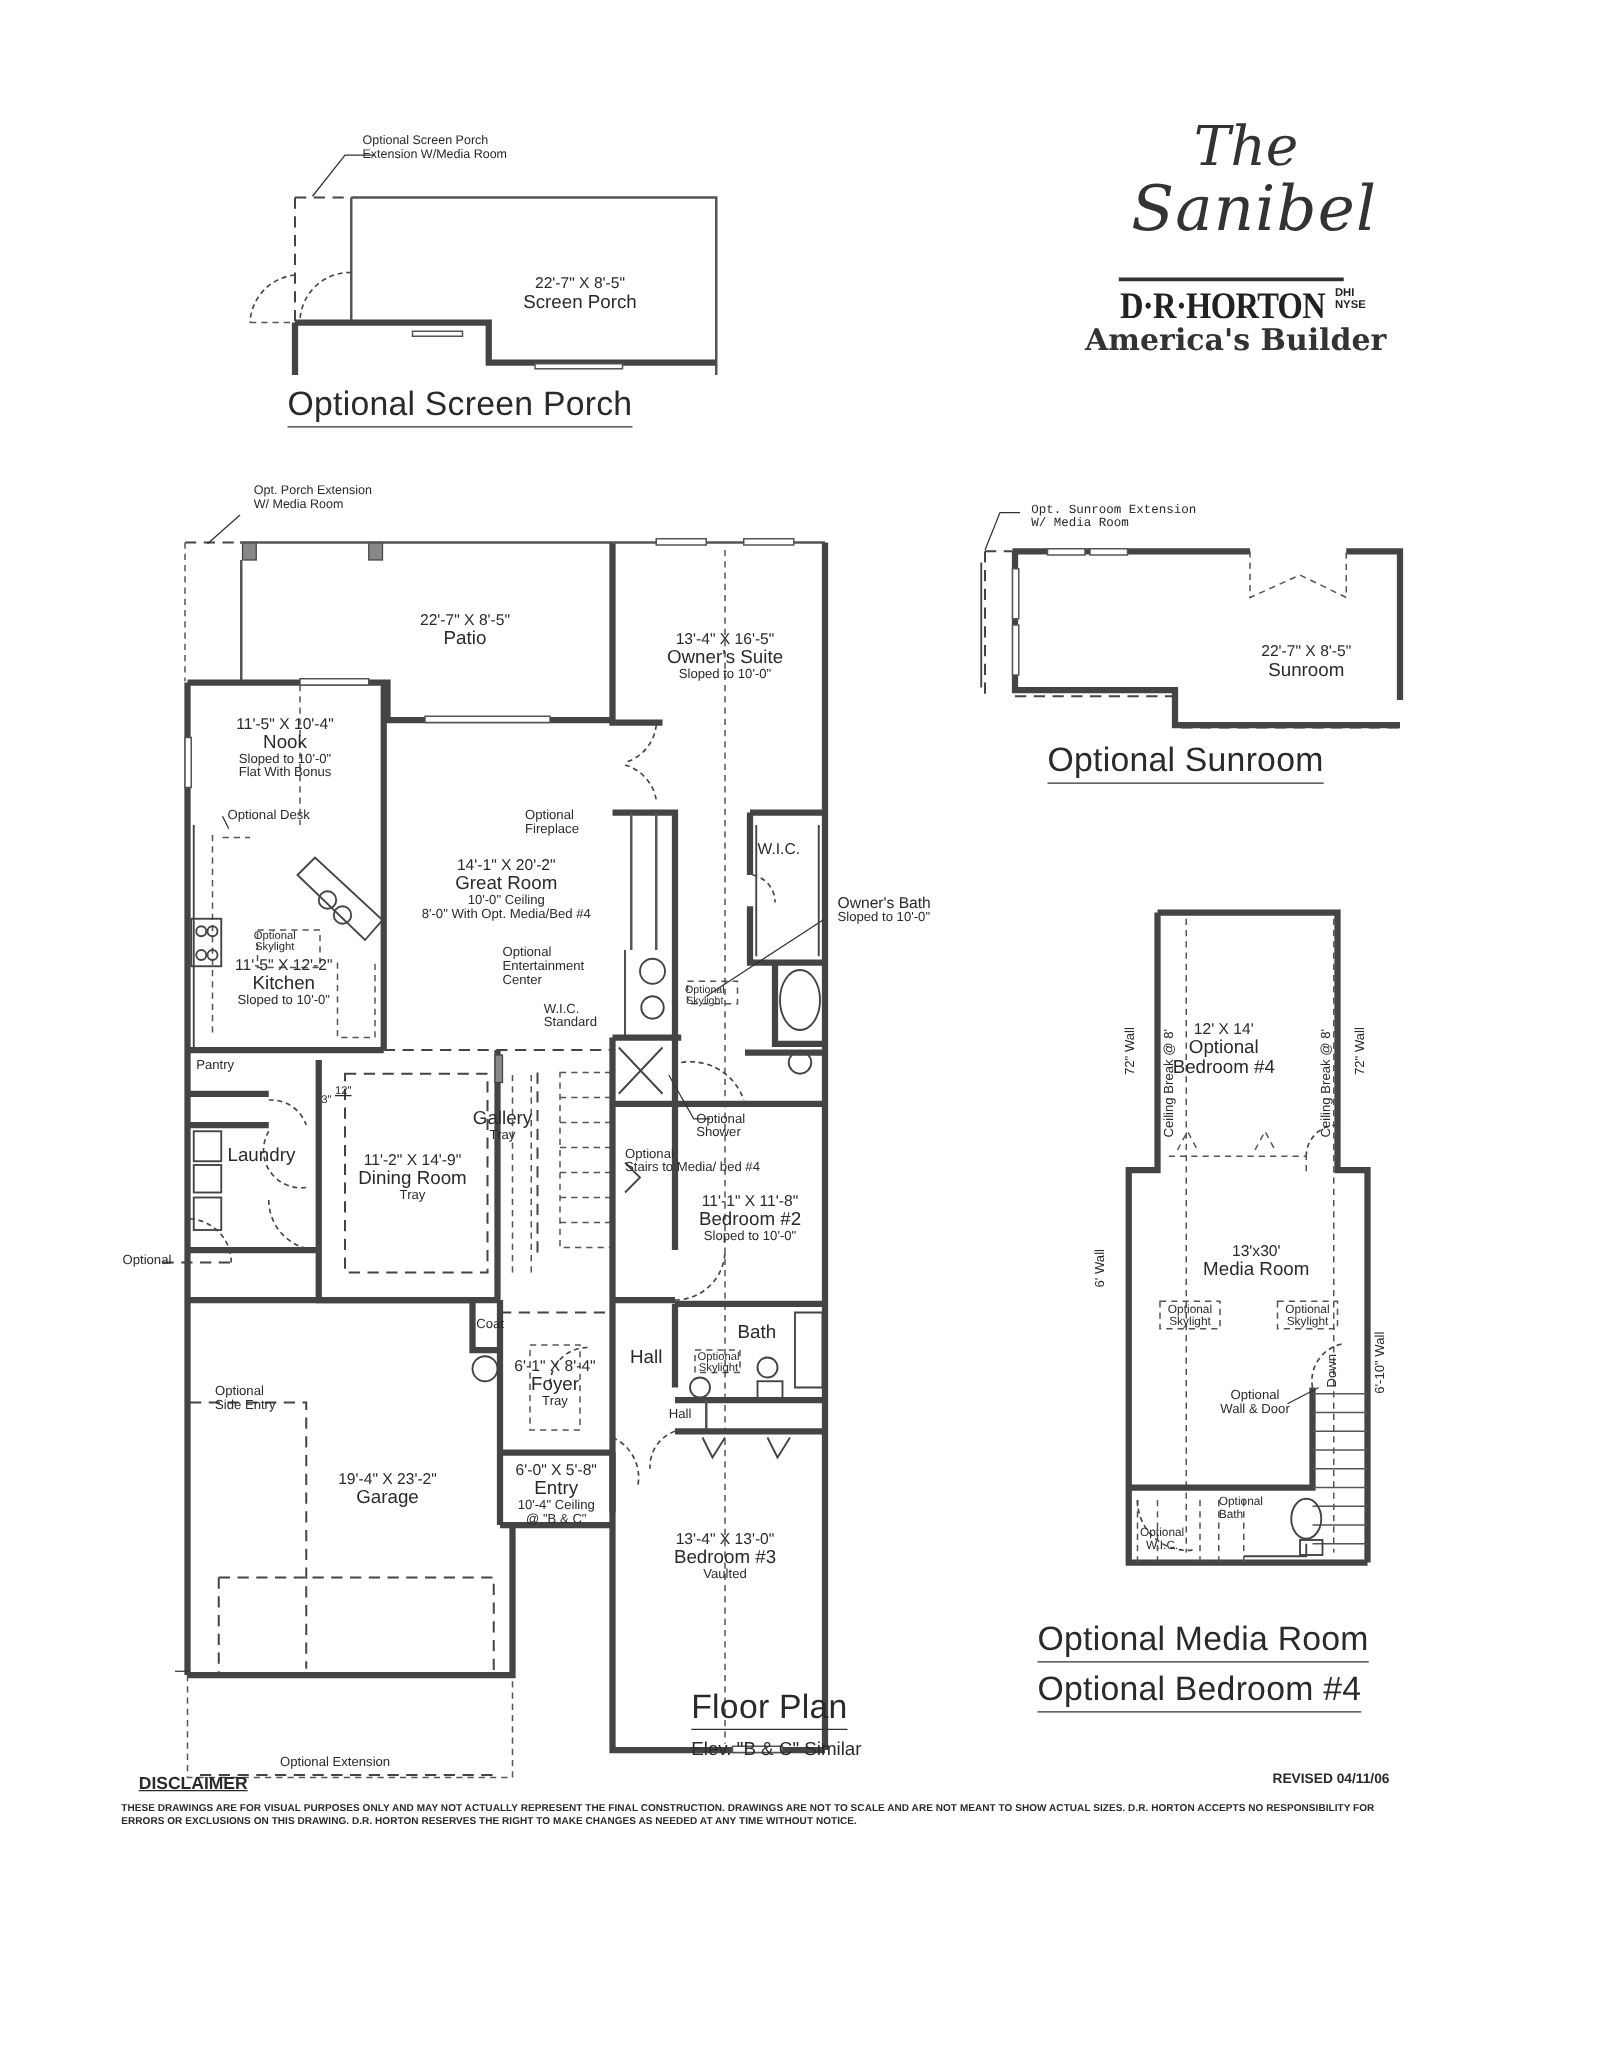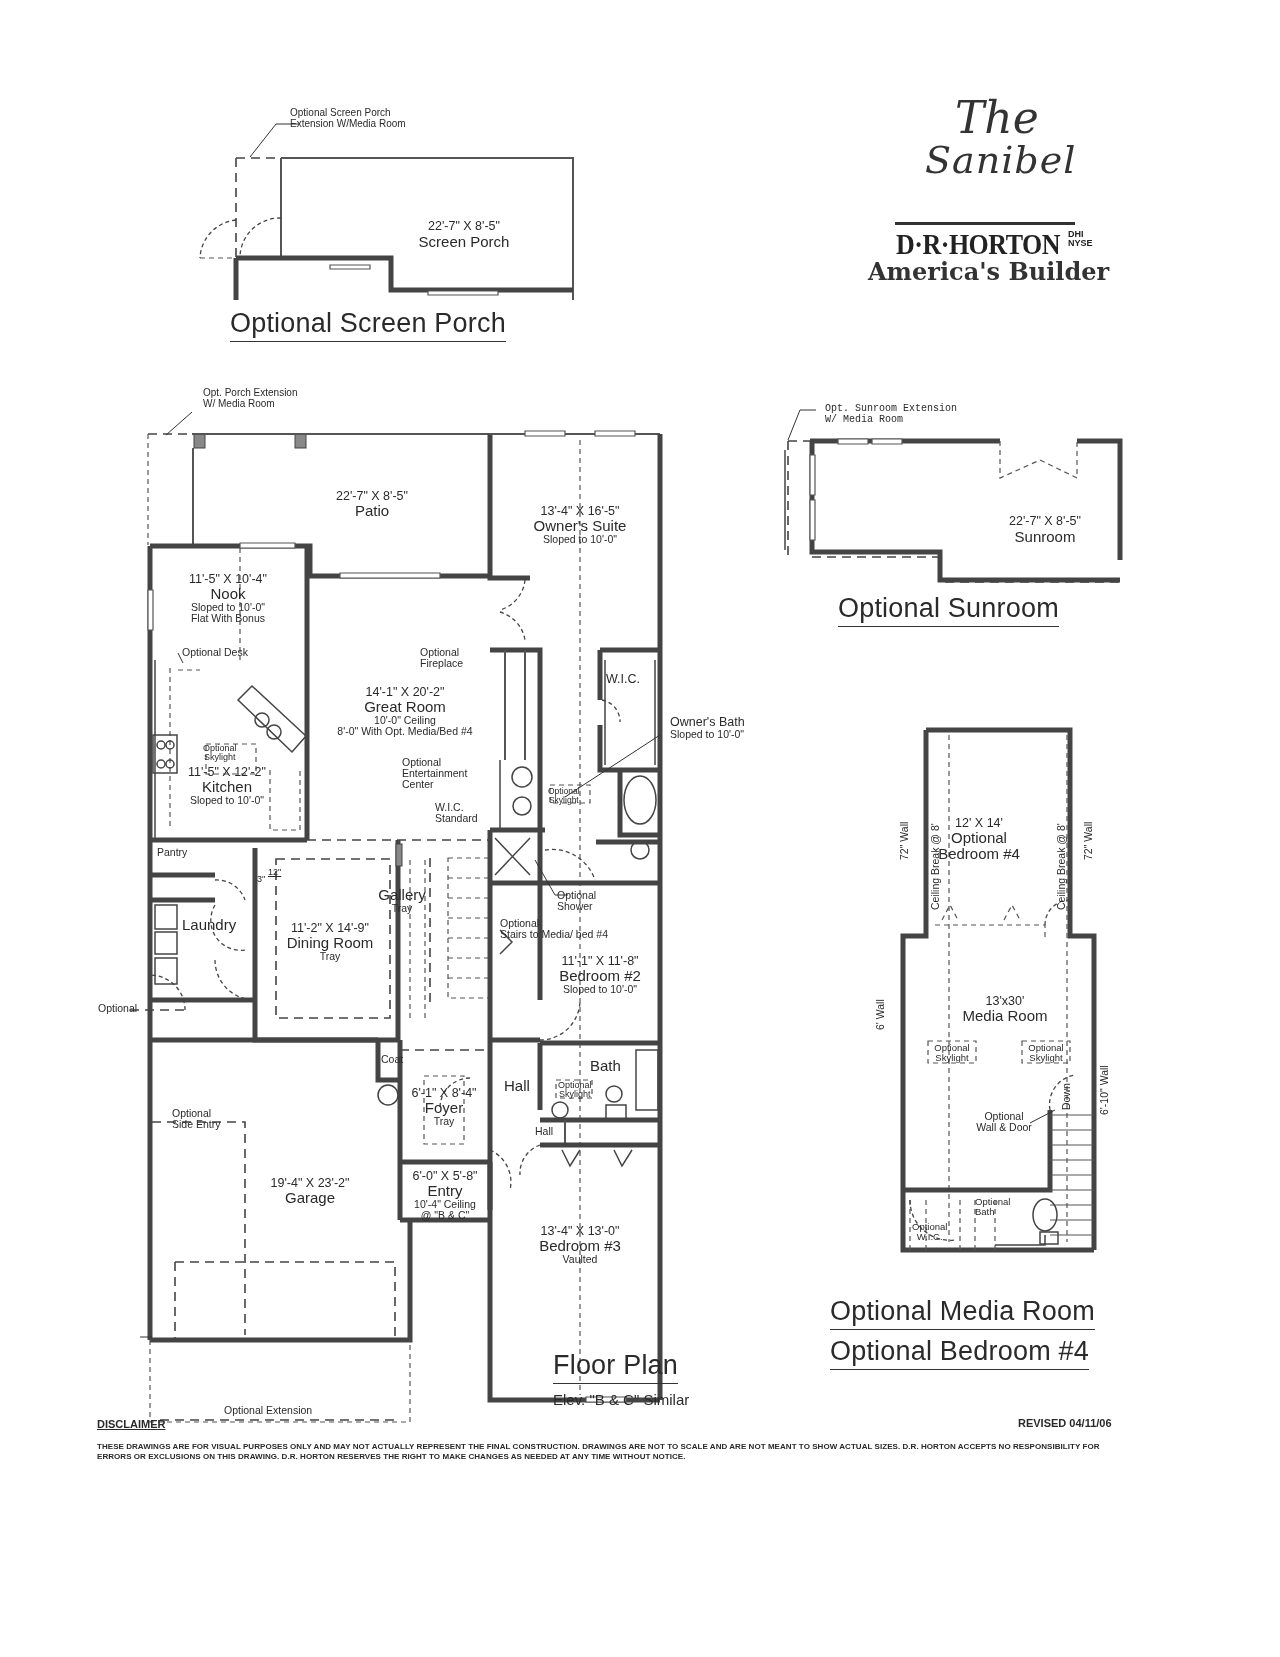--- a/index.html
+++ b/index.html
@@ -18,26 +18,26 @@
     .leader { stroke: #333; stroke-width: 1; fill: none; }
     .lbl { position: absolute; text-align: center; white-space: nowrap; line-height: 1.05; }
     .dim { font-size: 12.5px; }
     .room { font-size: 15px; }
     .note { font-size: 10.5px; }
     .small { font-size: 10px; text-align: left; }
     .heading { position: absolute; font-size: 27px; white-space: nowrap; letter-spacing: 0.2px; }
     .heading.ul { border-bottom: 1.5px solid #333; padding-bottom: 2px; }
     .vert { position: absolute; font-size: 10.5px; white-space: nowrap; transform-origin: left top; transform: rotate(-90deg); }
     .title-the { position: absolute; left: 955px; top: 92px; font-family: "DejaVu Serif", serif; font-style: italic; font-size: 44px; color: #333; }
-    .title-name { position: absolute; left: 905px; top: 138px; font-family: "DejaVu Serif", serif; font-style: italic; font-size: 38px; color: #333; letter-spacing: 1px; margin-left: 20px; }
+    .title-name { position: absolute; left: 905px; top: 138px; font-family: "DejaVu Serif", serif; font-style: italic; font-size: 50px; color: #333; letter-spacing: 1px; }
     .logo-rule { position: absolute; left: 895px; top: 222px; width: 180px; height: 3px; background: #333; }
     .logo-brand { position: absolute; left: 896px; top: 228px; font-family: "Liberation Serif", serif; font-weight: bold; font-size: 26px; letter-spacing: -0.5px; color: #222; transform: scaleY(1.15); transform-origin: left top; }
     .logo-ticker { position: absolute; left: 1068px; top: 230px; font-family: "Liberation Sans", sans-serif; font-weight: bold; font-size: 9px; line-height: 9px; color: #222; }
     .logo-tagline { position: absolute; left: 868px; top: 257px; font-family: "DejaVu Serif", serif; font-weight: bold; font-size: 24px; color: #333; }
-    .disc-title { position: absolute; left: 97px; top: 1418px; font-size: 11px; text-decoration: underline; font-weight: bold; }
+    .disc-title { position: absolute; left: 111px; top: 1418px; font-size: 14px; text-decoration: underline; font-weight: bold; }
     .revised { position: absolute; left: 1018px; top: 1417px; font-size: 11px; font-weight: bold; }
     .disc-body { position: absolute; left: 97px; top: 1442px; width: 1020px; font-size: 8px; line-height: 10px; font-weight: bold; letter-spacing: 0.05px; }
   </style>
 </head>
 <body>
 
 <svg id="plan" viewBox="0 0 1280 1657" xmlns="http://www.w3.org/2000/svg">
 
   <g>
     <path class="dash" d="M236 158 H281"></path>

